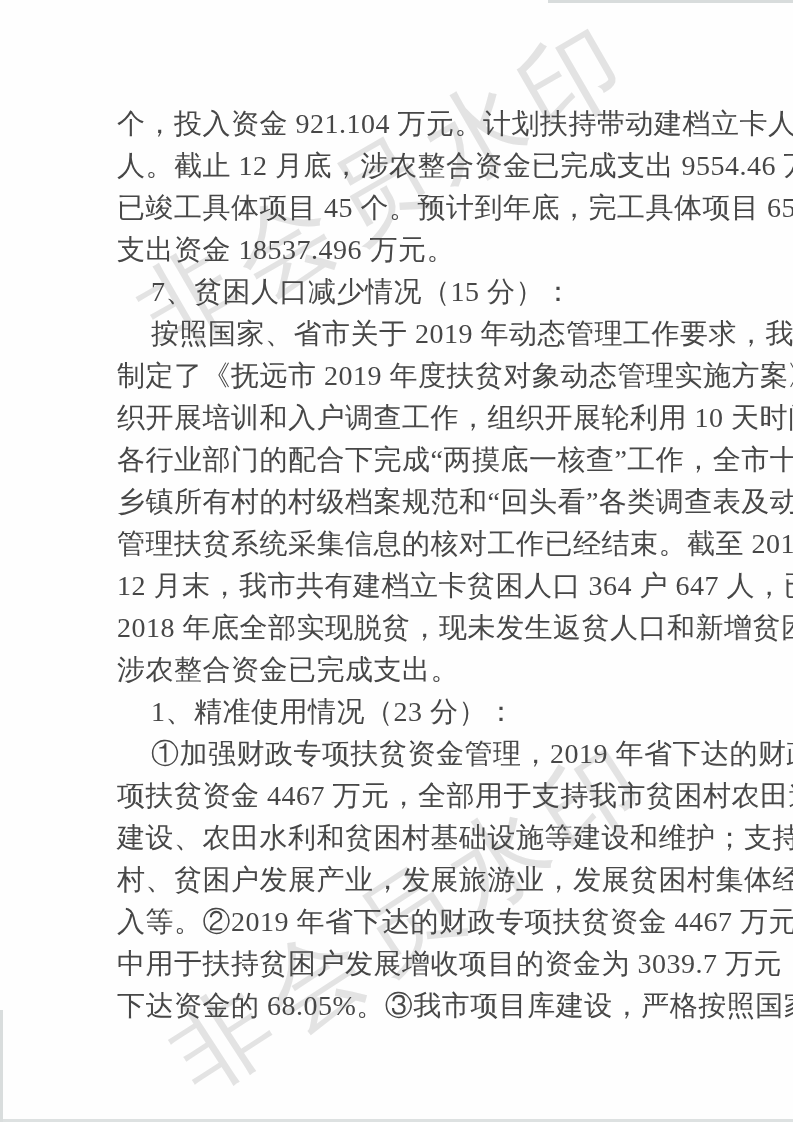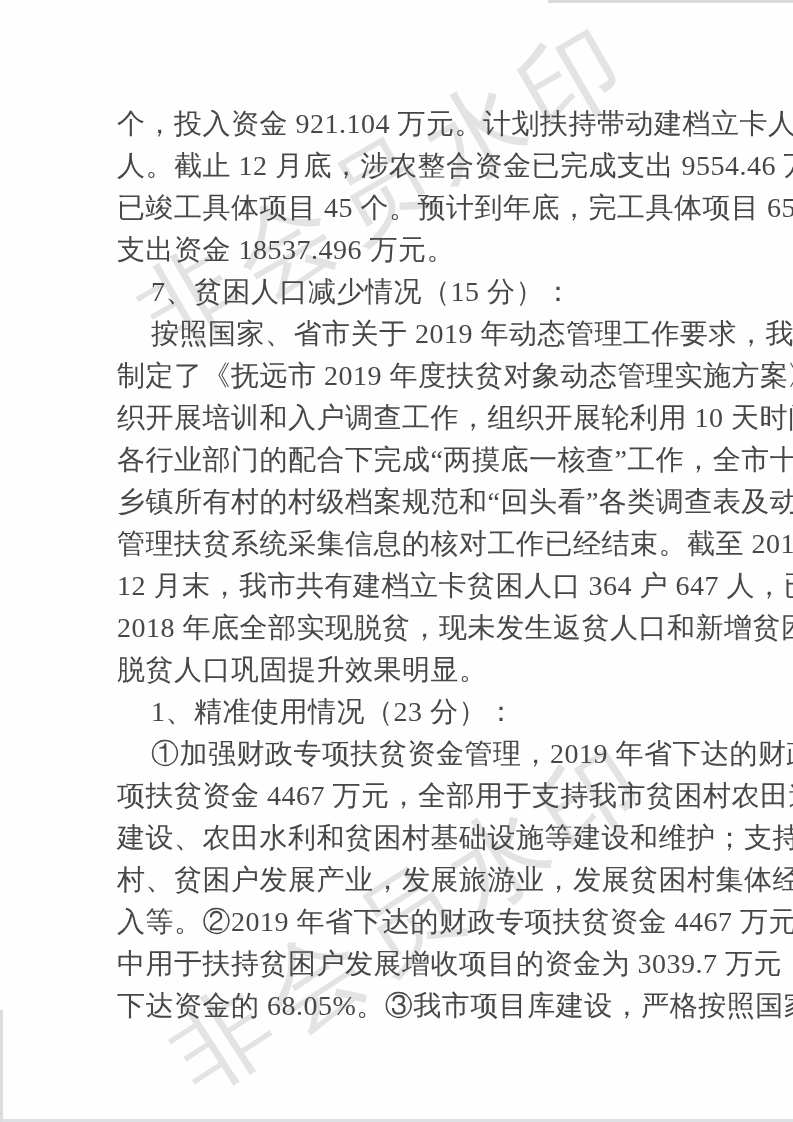--- a/index.html
+++ b/index.html
@@ -100,21 +100,21 @@
     <div class="line">支出资金 18537.496 万元。</div>
     <div class="line indent">7、贫困人口减少情况（15 分）：</div>
     <div class="line indent">按照国家、省市关于 2019 年动态管理工作要求，我市</div>
     <div class="line">制定了《抚远市 2019 年度扶贫对象动态管理实施方案》，组</div>
     <div class="line">织开展培训和入户调查工作，组织开展轮利用 10 天时间在</div>
     <div class="line">各行业部门的配合下完成“两摸底一核查”工作，全市十个</div>
     <div class="line">乡镇所有村的村级档案规范和“回头看”各类调查表及动态</div>
     <div class="line">管理扶贫系统采集信息的核对工作已经结束。截至 2019 年</div>
     <div class="line">12 月末，我市共有建档立卡贫困人口 364 户 647 人，已于</div>
     <div class="line">2018 年底全部实现脱贫，现未发生返贫人口和新增贫困人口，</div>
-    <div class="line">脱贫人口巩固提升效果明显。</div>
+    <div class="line">涉农整合资金已完成支出。</div>
     <div class="line indent">1、精准使用情况（23 分）：</div>
     <div class="line indent">①加强财政专项扶贫资金管理，2019 年省下达的财政专</div>
     <div class="line">项扶贫资金 4467 万元，全部用于支持我市贫困村农田道路</div>
     <div class="line">建设、农田水利和贫困村基础设施等建设和维护；支持贫困</div>
     <div class="line">村、贫困户发展产业，发展旅游业，发展贫困村集体经济收</div>
     <div class="line">入等。②2019 年省下达的财政专项扶贫资金 4467 万元，其</div>
     <div class="line">中用于扶持贫困户发展增收项目的资金为 3039.7 万元，占</div>
     <div class="line">下达资金的 68.05%。③我市项目库建设，严格按照国家、省、</div>
   </div>
 

